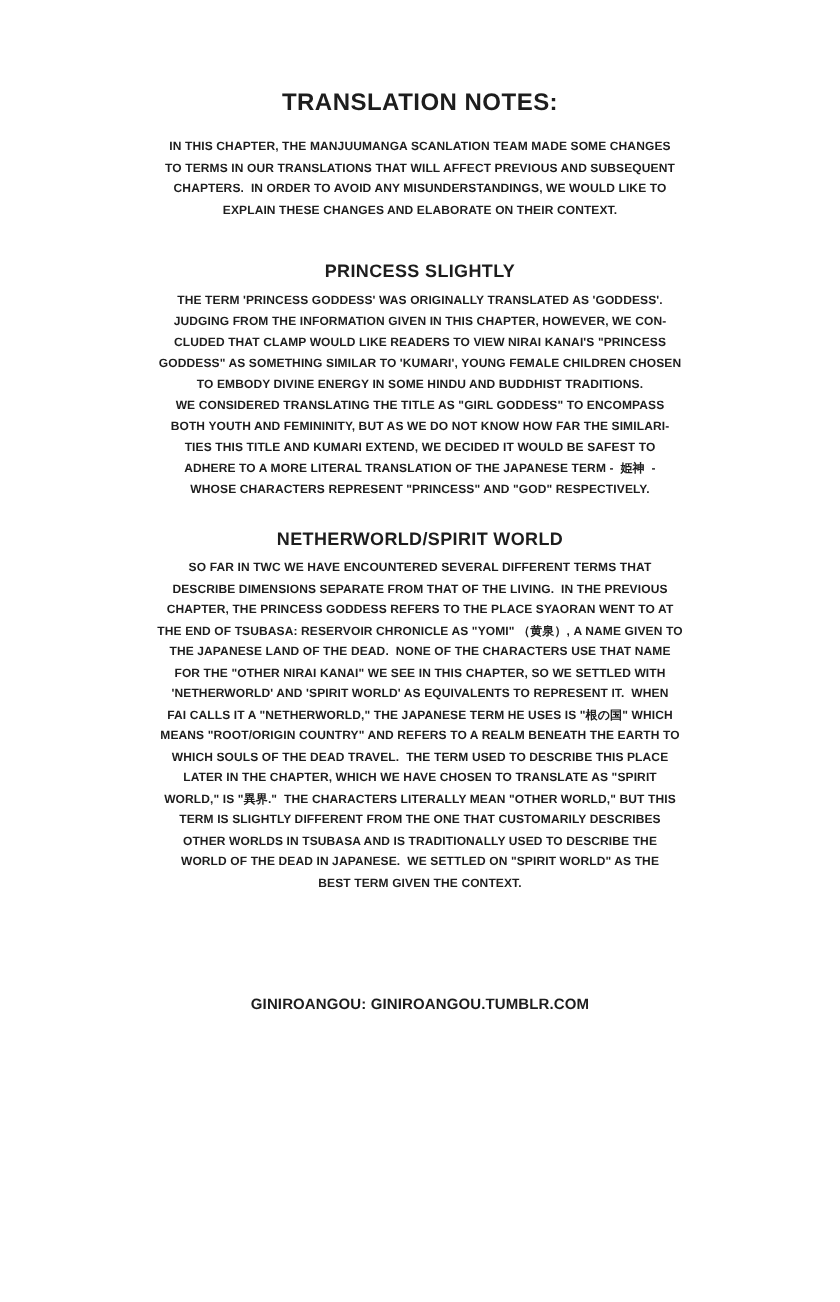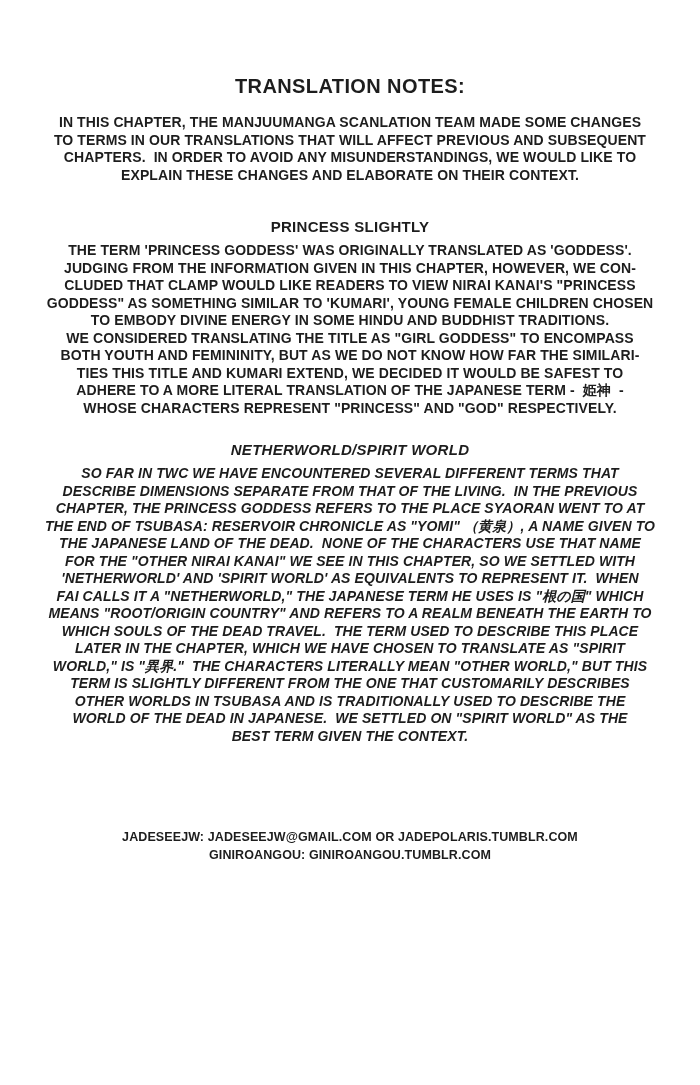--- a/index.html
+++ b/index.html
@@ -22,29 +22,29 @@
     overflow: hidden;
   }
   .page-title {
     font-size: 20px;
     line-height: 24px;
     margin: 0 0 16px 0;
     letter-spacing: 0.4px;
     white-space: pre-wrap;
   }
   .para {
-    font-size: 14px;
+    font-size: 10px;
     line-height: 17.5px;
     margin: 0 auto;
     max-width: 640px;
     white-space: pre-wrap;
     letter-spacing: 0.1px;
   }
   .section-pg { margin-top: 34px; }
-  .section-nw { margin-top: 24px; font-style: italic; }
+  .section-nw { margin-top: 24px; }
   .section-heading {
     font-size: 15px;
     line-height: 18px;
     margin: 0 0 6px 0;
     letter-spacing: 0.3px;
     white-space: pre-wrap;
   }
   .footer { margin-top: 84px; }
   .contact-line {
     font-size: 12.5px;
@@ -97,18 +97,17 @@
 LATER IN THE CHAPTER, WHICH WE HAVE CHOSEN TO TRANSLATE AS "SPIRIT
 WORLD," IS "異界."  THE CHARACTERS LITERALLY MEAN "OTHER WORLD," BUT THIS
 TERM IS SLIGHTLY DIFFERENT FROM THE ONE THAT CUSTOMARILY DESCRIBES
 OTHER WORLDS IN TSUBASA AND IS TRADITIONALLY USED TO DESCRIBE THE
 WORLD OF THE DEAD IN JAPANESE.  WE SETTLED ON "SPIRIT WORLD" AS THE
 BEST TERM GIVEN THE CONTEXT.</p>
   </section>
 
   <div class="footer">
     <div class="contacts">
-      <p class="contact-line">JADESEEJW: JADESEEJW@GMAIL.COM OR JADEPOLARIS.TUMBLR.COM</p>
       <p class="contact-line">GINIROANGOU: GINIROANGOU.TUMBLR.COM</p>
     </div>
   </div>
 
 </div>
 
 </body></html>

